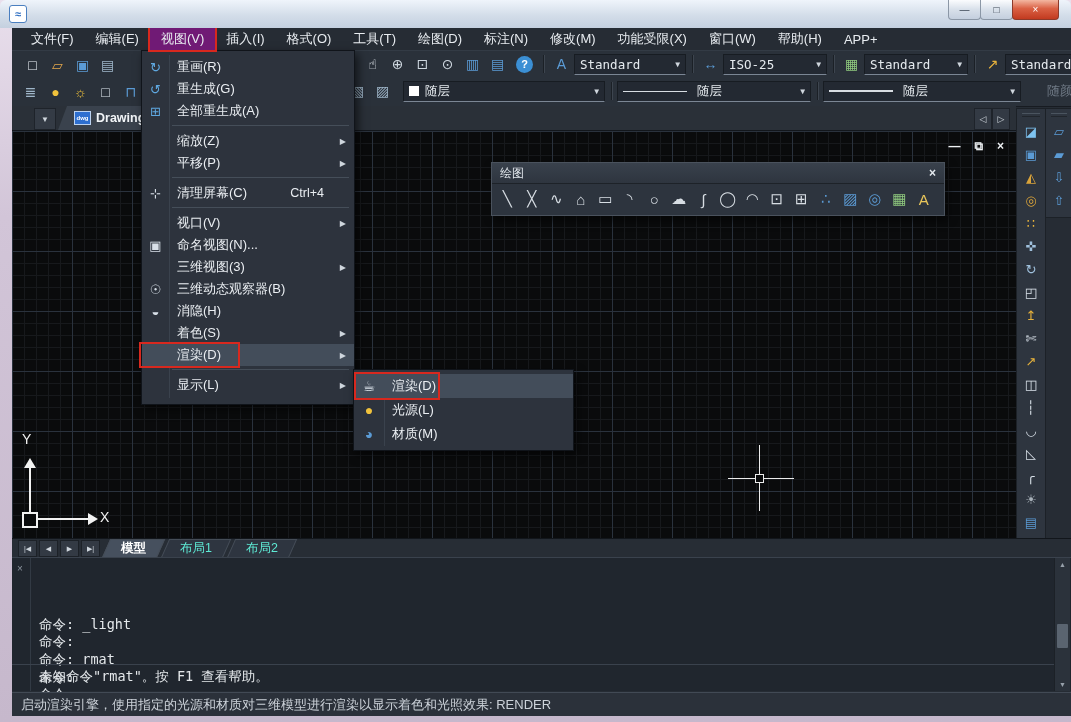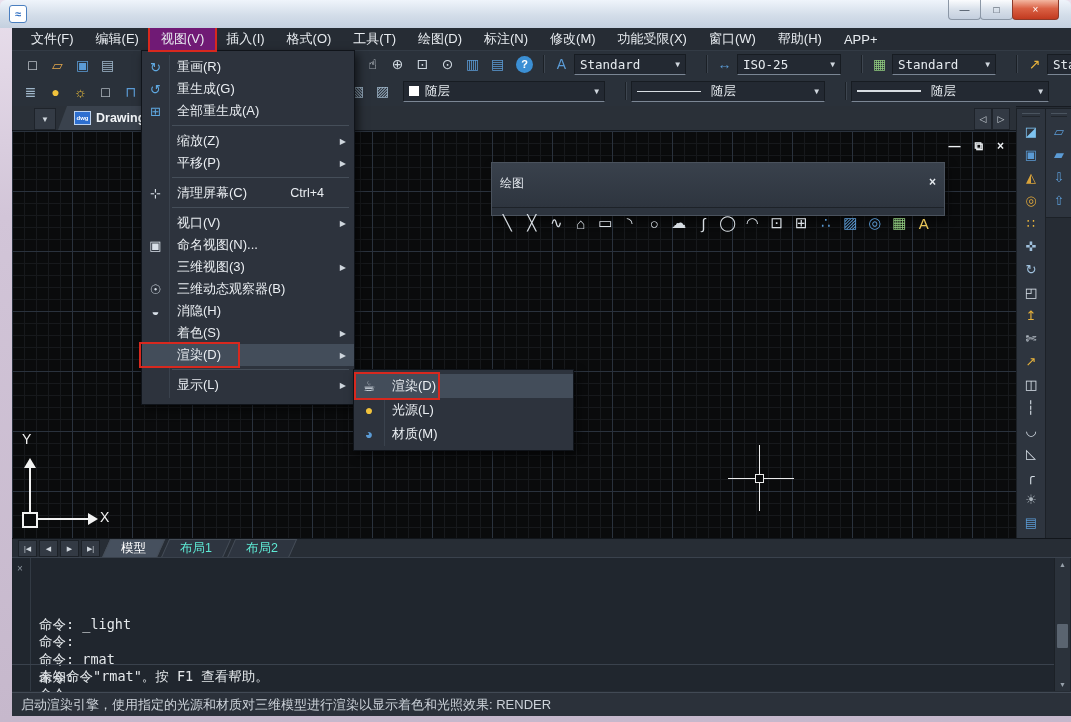--- a/index.html
+++ b/index.html
@@ -33,21 +33,21 @@
   #tb2{position:absolute;left:0;top:49px;right:0;height:29px;background:#2a313a;border-bottom:1px solid #171b21;display:flex;align-items:center}
   .ticon{width:25px;height:22px;display:flex;align-items:center;justify-content:center;font-size:14px;color:#cfd8e0}
   .tsep{width:1px;height:18px;background:#1b2026;border-right:1px solid #3d454f;margin:0 4px}
   #tb1-left{display:flex;align-items:center;margin-left:8px}
   #tb1-right{position:absolute;left:348px;top:2px;display:flex;align-items:center}
   #help-circle{width:17px;height:17px;border-radius:50%;background:#3b8fd4;color:#fff;
     font-size:11px;font-weight:bold;display:flex;align-items:center;justify-content:center;margin:0 6px}
   .tb-group{display:flex;align-items:center}
   .combo{height:19px;background:#232932;border:1px solid #171c22;border-bottom:1px solid #7b8694;
     display:flex;align-items:center;padding:0 5px;font-family:"DejaVu Sans Mono","Liberation Mono",monospace;
-    font-size:12.5px;color:#e5eaee;margin-right:16px}
+    font-size:12.5px;color:#e5eaee;margin-right:2px}
   .combo-val{flex:1;white-space:nowrap;overflow:hidden}
   .combo-arrow{font-size:8px;color:#cfd6dd;margin-left:5px}
   #tb1-right .tb-group:nth-of-type(1) .combo{width:100px}
   #tb1-right .tb-group:nth-of-type(2) .combo{width:92px}
   #tb1-right .tb-group:nth-of-type(3) .combo{width:92px}
   #tb1-right .tb-group:nth-of-type(4) .combo{width:84px}
   #tb2-left{display:flex;align-items:center;margin-left:6px}
   #tb2-right{position:absolute;left:333px;top:3px;display:flex;align-items:center}
   .swatch{width:10px;height:10px;background:#fff;margin-right:6px}
   .ltline{width:64px;height:1px;background:#d8dde2;margin-right:10px}
@@ -91,22 +91,22 @@
   #ucs-xlabel{left:88px;top:378px}
   
   .rpanel{position:absolute;background:#2e353f;border:1px solid #1c2127}
   #rcol1{left:1004px;top:80px;width:28px;height:430px}
   #rcol2{left:1033px;top:80px;width:26px;height:108px}
   .rhandle{height:2px;border-top:1px solid #4a545f;border-bottom:1px solid #21262c;margin:4px 5px 3px 5px}
   .rico{height:23px;display:flex;align-items:center;justify-content:center;font-size:13px}
   
   #drawtb{position:absolute;left:479px;top:134px;width:452px;height:52px;background:#2d343e;
     border:1px solid #4a525d;box-shadow:3px 4px 8px rgba(0,0,0,.55);z-index:40}
-  #drawtb-title{height:20px;display:flex;background:linear-gradient(#39414c,#2e353f);
-    border-bottom:1px solid #1d2228;padding:12px 8px}
+  #drawtb-title{height:20px;display:flex;align-items:center;background:linear-gradient(#39414c,#2e353f);
+    border-bottom:1px solid #1d2228;padding:0 8px}
   #drawtb-label{font-size:12px;color:#e4e9ee;flex:1}
   #drawtb-close{font-size:12px;font-weight:bold;color:#e4e9ee}
   #drawtb-icons{display:flex;align-items:center;padding:2px 3px}
   .dicon{width:24.5px;height:26px;display:flex;align-items:center;justify-content:center;font-size:15px}
   
   #viewmenu{position:absolute;left:129px;top:22px;width:212px;padding:5px 0 8px 0;background:#2d333d;
     border:1px solid #10141a;box-shadow:3px 4px 9px rgba(0,0,0,.6);z-index:50}
   #viewmenu::before{content:"";position:absolute;left:27px;top:4px;bottom:6px;width:1px;background:#3a424d}
   .vm-item{position:relative;height:22px;display:flex;align-items:center}
   .vm-icon{width:27px;text-align:center;font-size:13px;flex:none}
@@ -127,21 +127,21 @@
   .sm-item.hl::after{content:"";position:absolute;left:0px;top:-2px;width:82px;height:24px;border:2px solid #d8281e;pointer-events:none;z-index:6}
   
   #layoutbar{position:absolute;left:0;top:510px;right:0;height:19px;background:#272d35;
     border-top:1px solid #12161b;display:flex;align-items:center;padding-left:6px}
   .lnav{width:17px;height:15px;background:#333a44;border:1px solid #1c2127;color:#cfd6dd;
     font-size:7px;display:flex;align-items:center;justify-content:center;margin-right:2px}
   .ltab{position:relative;height:19px;display:flex;align-items:center;padding:0 15px;margin-left:4px}
   .ltab::before{content:"";position:absolute;inset:0;background:#2e3540;transform:skewX(-24deg);border:1px solid #454d57;border-bottom:none}
   .ltab span{position:relative;font-size:12.5px;color:#5eead4}
   .ltab.hl::before{background:#46505e}
-  .ltab.hl span{color:#fff;font-weight:normal}
+  .ltab.hl span{color:#fff;font-weight:bold}
   
   #cmdwin{position:absolute;left:0;top:529px;right:0;height:133px;background:#20262e;border-top:1px solid #3a424d}
   #cmd-close{position:absolute;left:5px;top:5px;font-size:10px;color:#8a939d}
   #cmd-divider{position:absolute;left:18px;top:0;bottom:0;width:1px;background:#323a44}
   #cmd-lines{position:absolute;left:27px;top:5px;right:44px;font-family:"DejaVu Sans Mono","Liberation Mono",monospace;
     font-size:13.5px;color:#e4e8eb;line-height:17.5px;white-space:pre}
   #cmd-prompt{position:absolute;left:0;right:16px;bottom:0;height:26px;border-top:1px solid #3a424d;
     display:flex;align-items:center;padding-left:27px;font-family:"DejaVu Sans Mono","Liberation Mono",monospace;
     font-size:13.5px;color:#e4e8eb}
   #cmd-scroll{position:absolute;right:1px;top:0;width:15px;height:133px;background:#2b323b;border-left:1px solid #1c2127}

